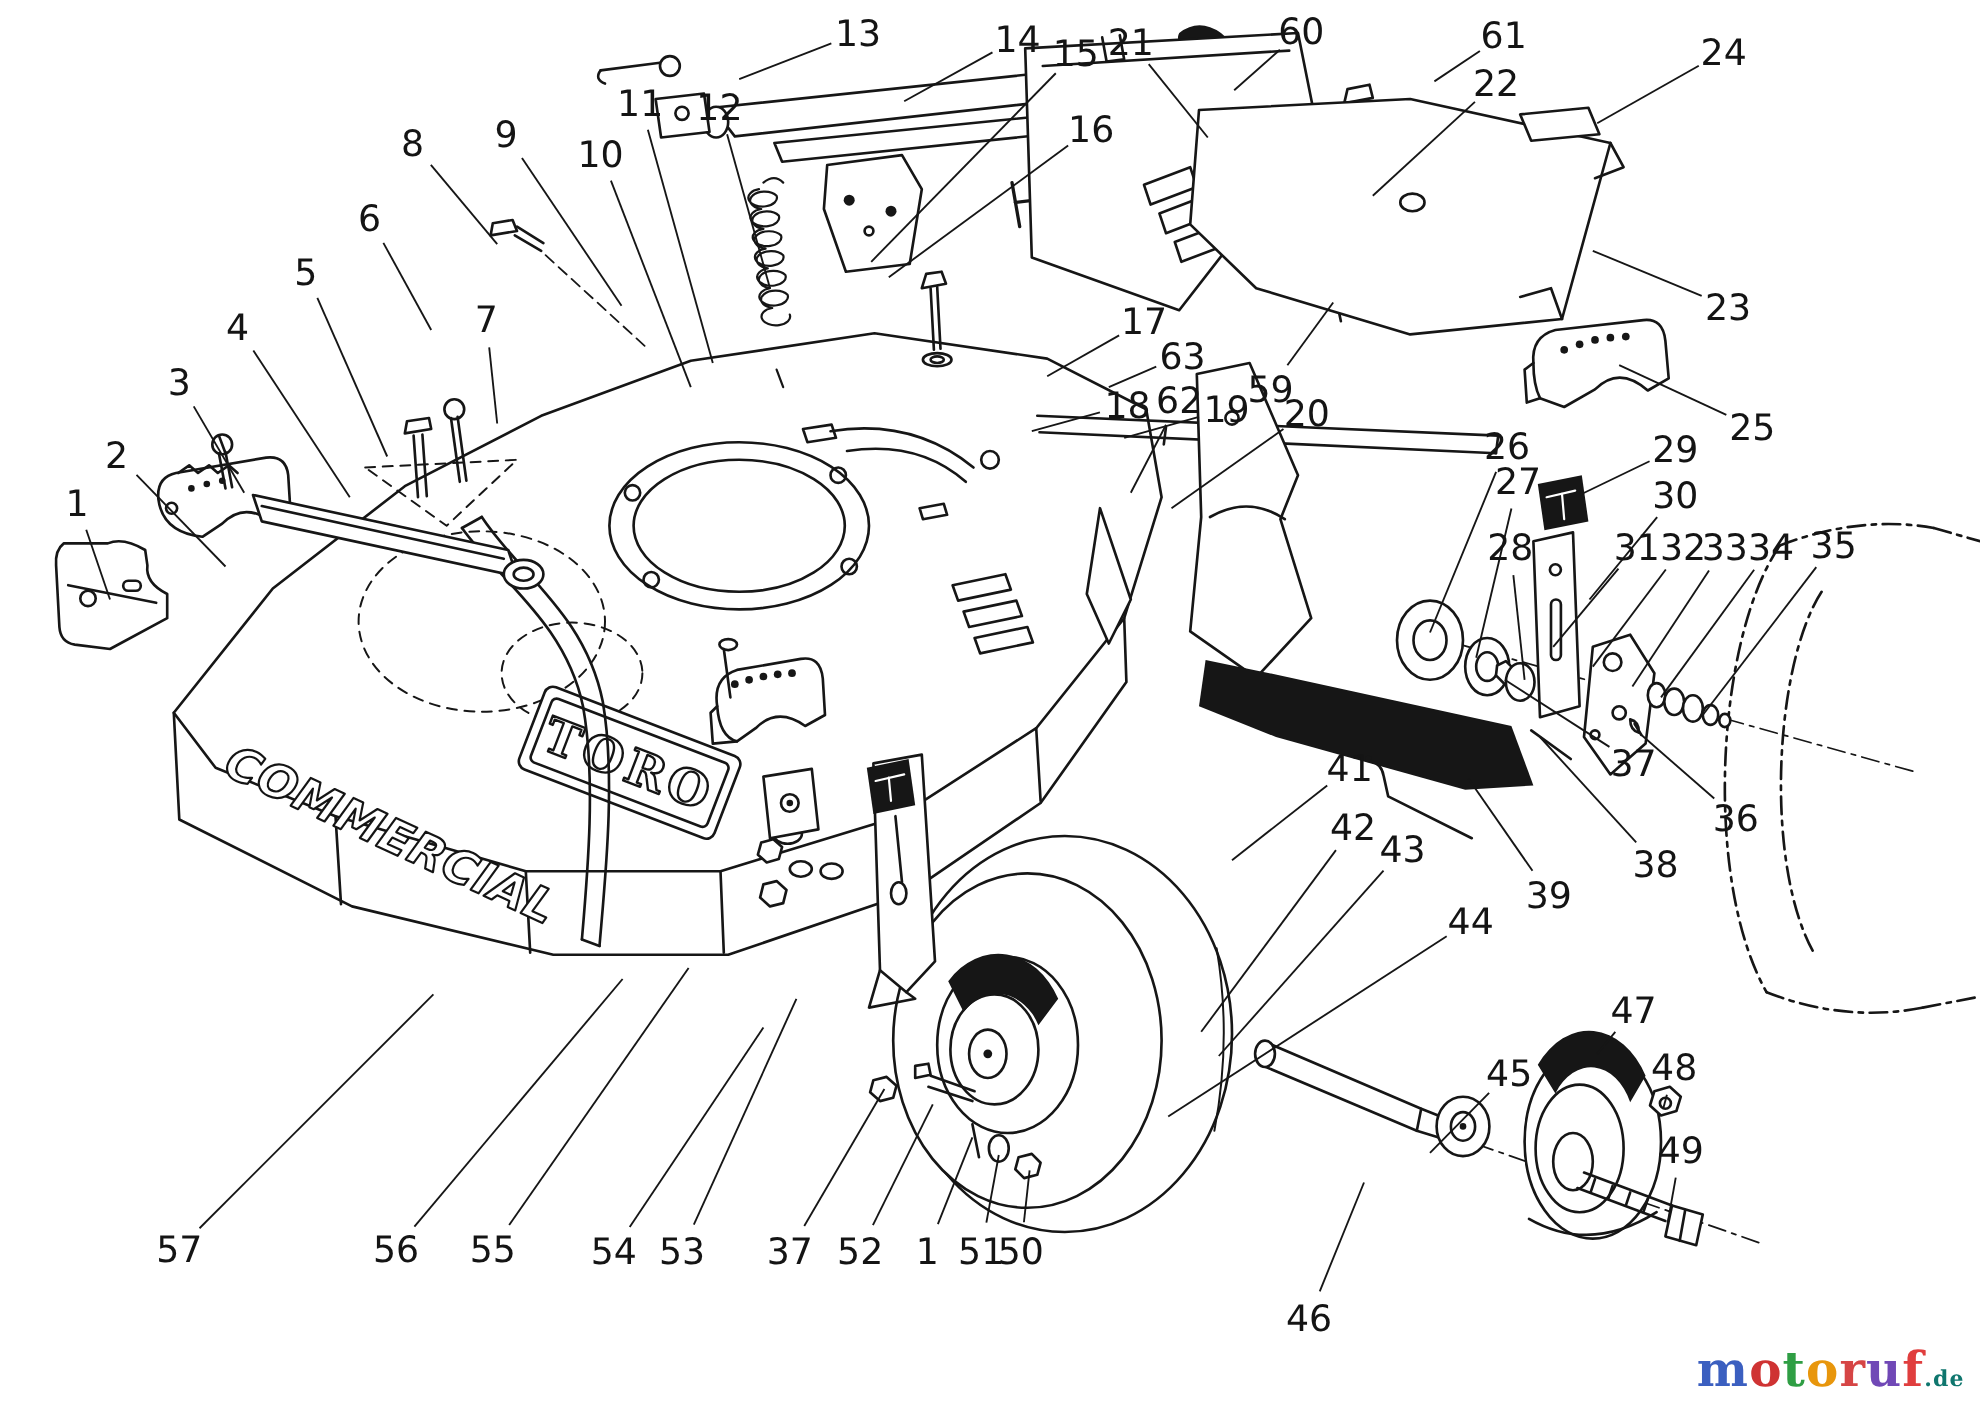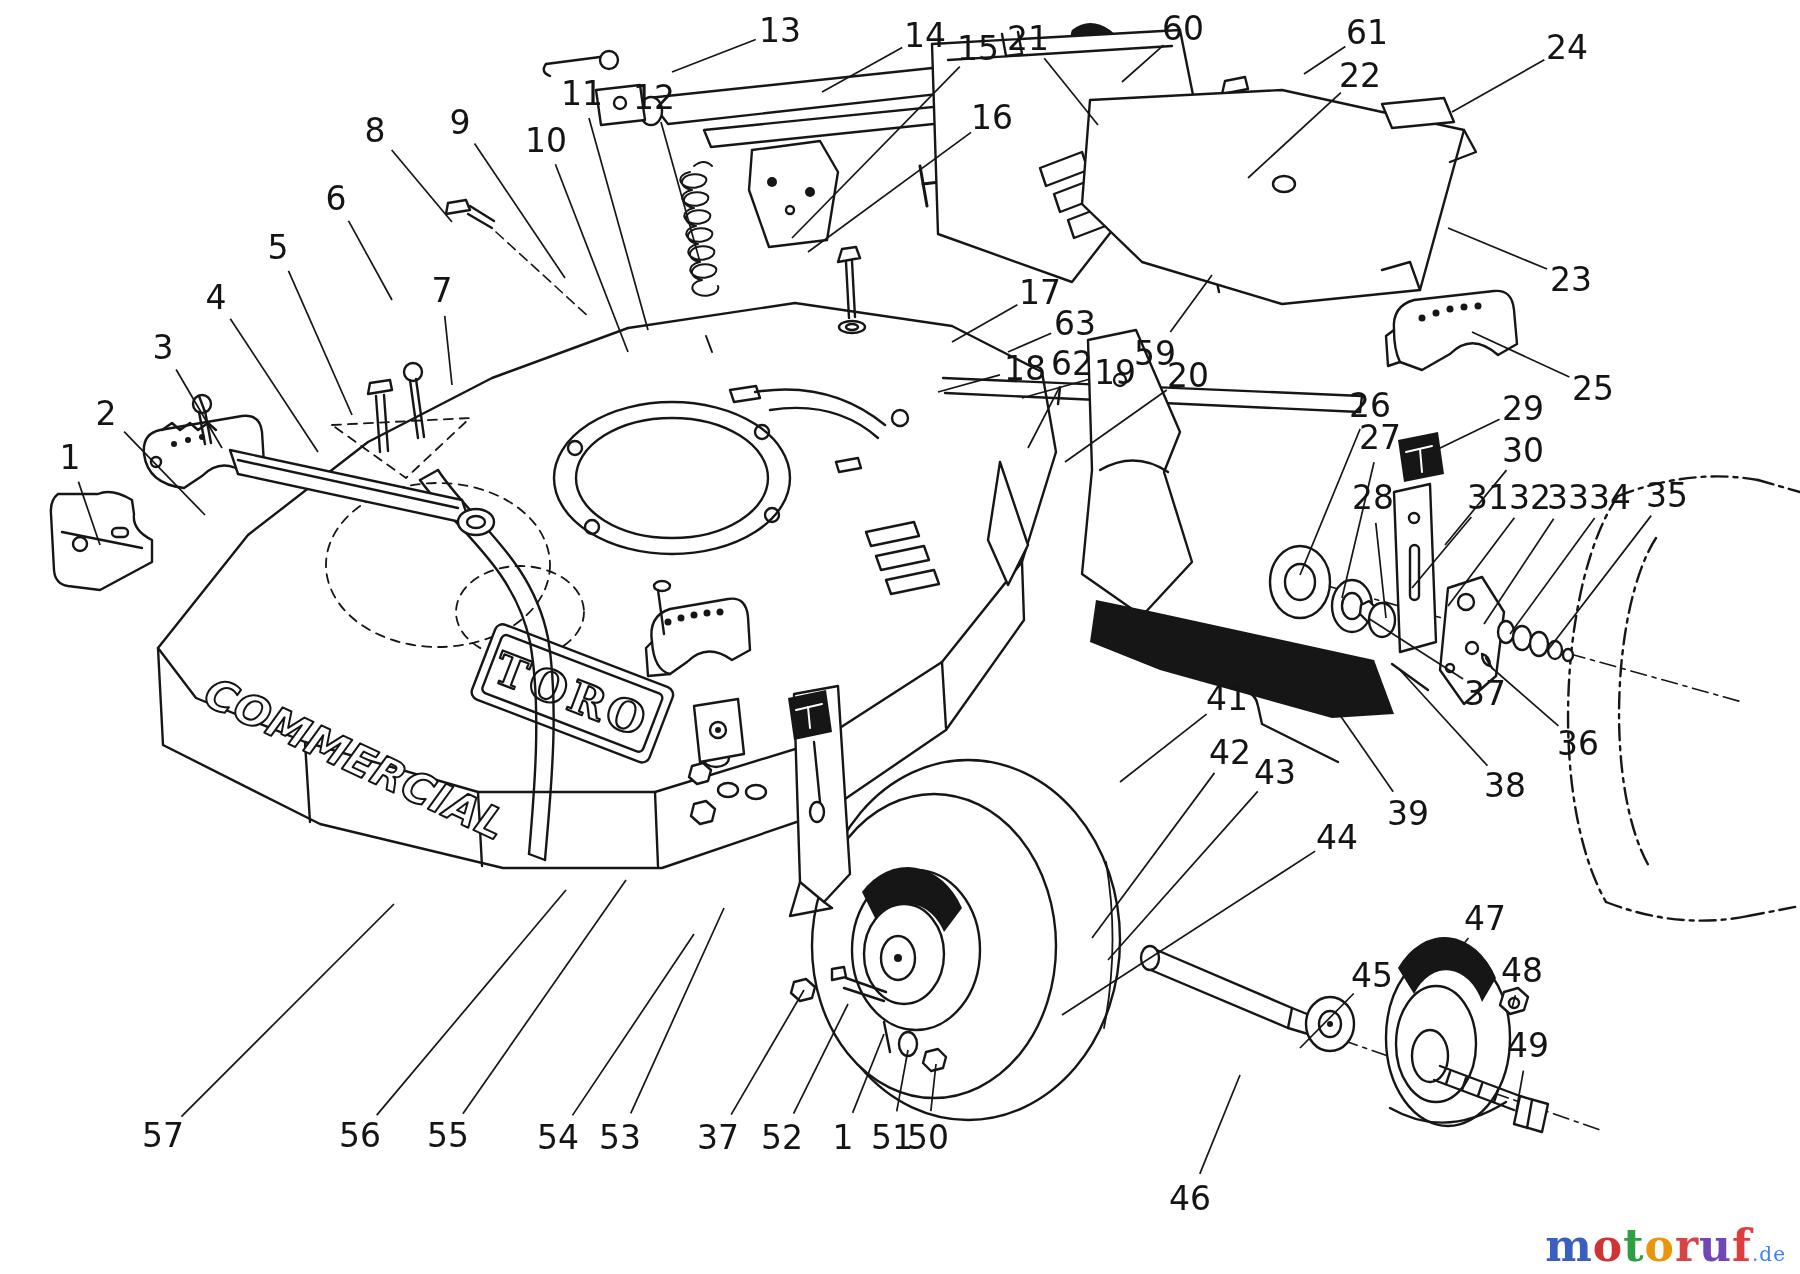--- a/index.html
+++ b/index.html
@@ -6,21 +6,21 @@
   body{width:1800px;height:1274px;position:relative;overflow:hidden;
        font-family:"DejaVu Sans","Liberation Sans",sans-serif;}
   #stage{position:absolute;inset:0;}
   svg{display:block;}
   .callout-num{font-family:"DejaVu Sans","Liberation Sans",sans-serif;
                font-size:33px;fill:#141414;}
   #watermark{position:absolute;right:14px;bottom:6px;
              font-family:"DejaVu Serif","Liberation Serif",serif;
              font-size:44px;font-weight:bold;letter-spacing:1px;
              cursor:pointer;user-select:none;line-height:1;}
-  #watermark .suffix{font-size:20px;font-weight:normal;color:#3b82f6;margin-top:28px;}
+  #watermark .suffix{font-size:20px;font-weight:bold;color:#0f766e;margin-top:28px;}
 </style>
 </head>
 <body>
 
 <div id="stage">
 <svg viewBox="0 0 1800 1274" width="1800" height="1274">
 
   <g stroke="#161616" stroke-width="2.4" fill="none" stroke-linejoin="round" stroke-linecap="round">
 
     <g>

